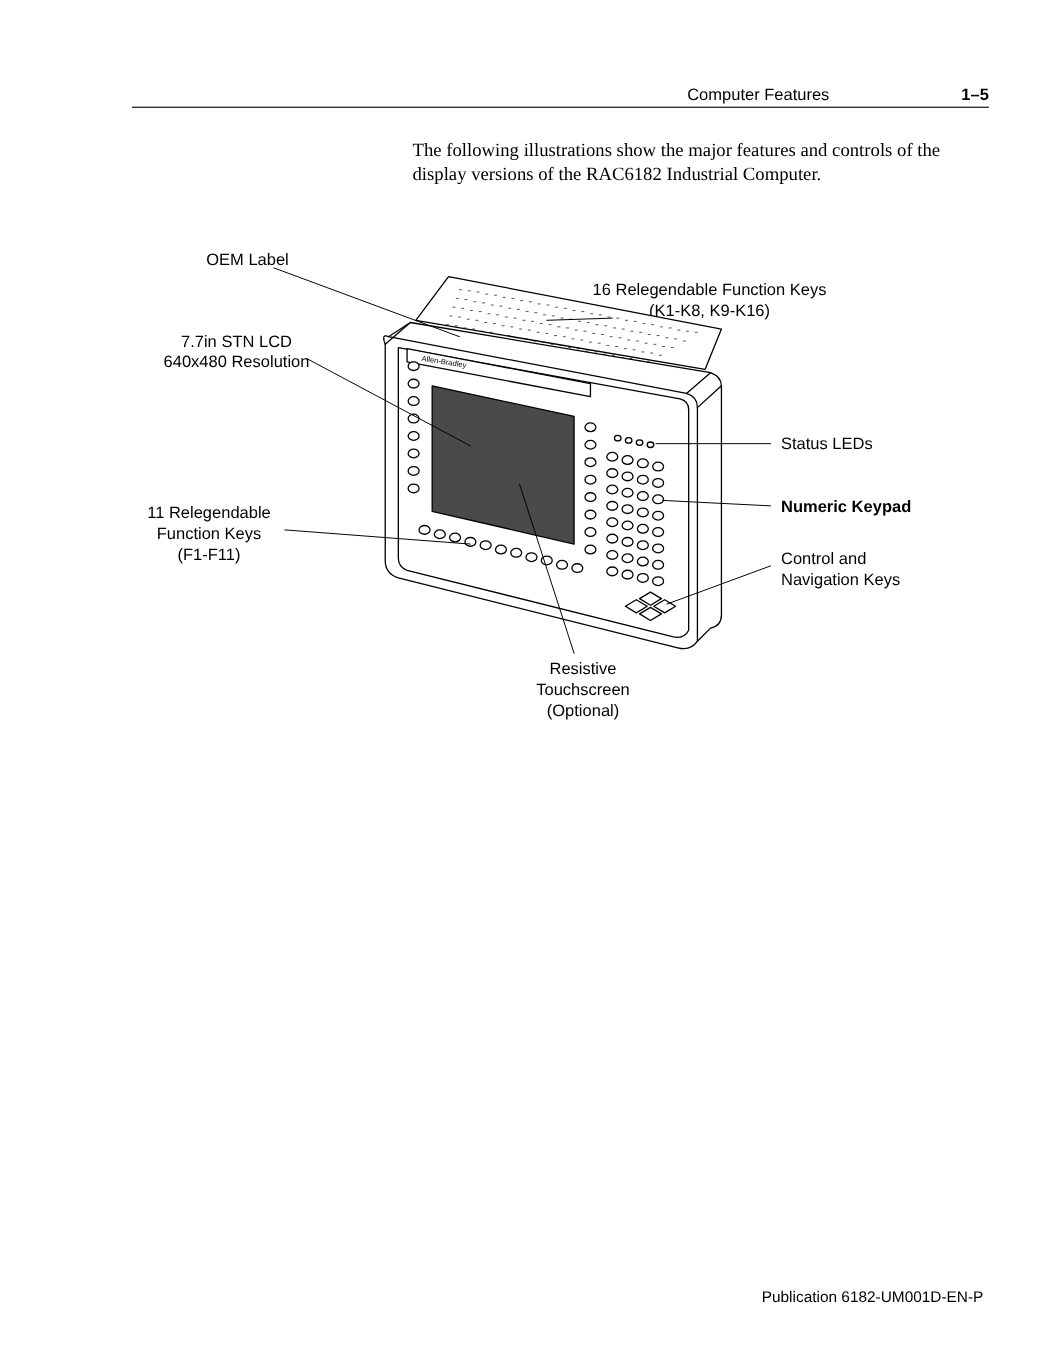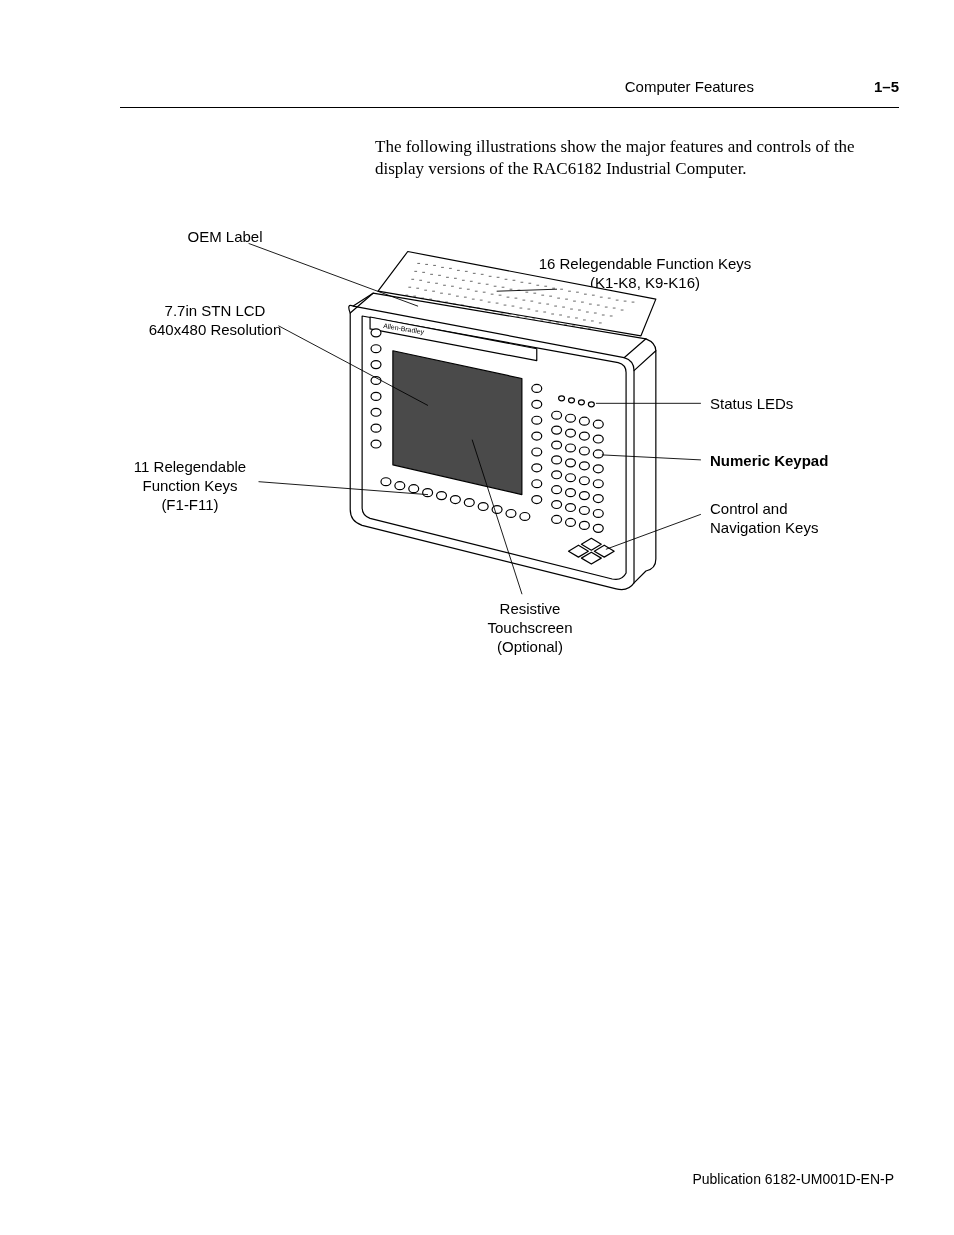--- a/index.html
+++ b/index.html
@@ -17,21 +17,21 @@
     position: relative;
     width: 954px;
     height: 1235px;
   }
   .header {
     position: absolute;
     left: 120px;
     right: 55px;
     top: 78px;
     border-bottom: 1px solid #000;
-    padding-bottom: 12px;
+    padding-bottom: 2px;
     text-align: right;
   }
   .header-inner {
     display: flex;
     justify-content: flex-end;
     align-items: baseline;
     gap: 120px;
     font-size: 15px;
   }
   .page-number { font-weight: bold; }
@@ -46,21 +46,20 @@
     font-family: Arial, Helvetica, sans-serif;
   }
   .intro-text {
     position: absolute;
     left: 375px;
     top: 126px;
     right: 75px;
     font-family: "Times New Roman", Times, serif;
     font-size: 17px;
     line-height: 1.3;
-    margin-top: 10px;
   }
   .figure-title {
     position: absolute;
     left: 375px;
     top: 196px;
     font-weight: bold;
     font-size: 18px;
   }
   .figure-area {
     position: absolute;

